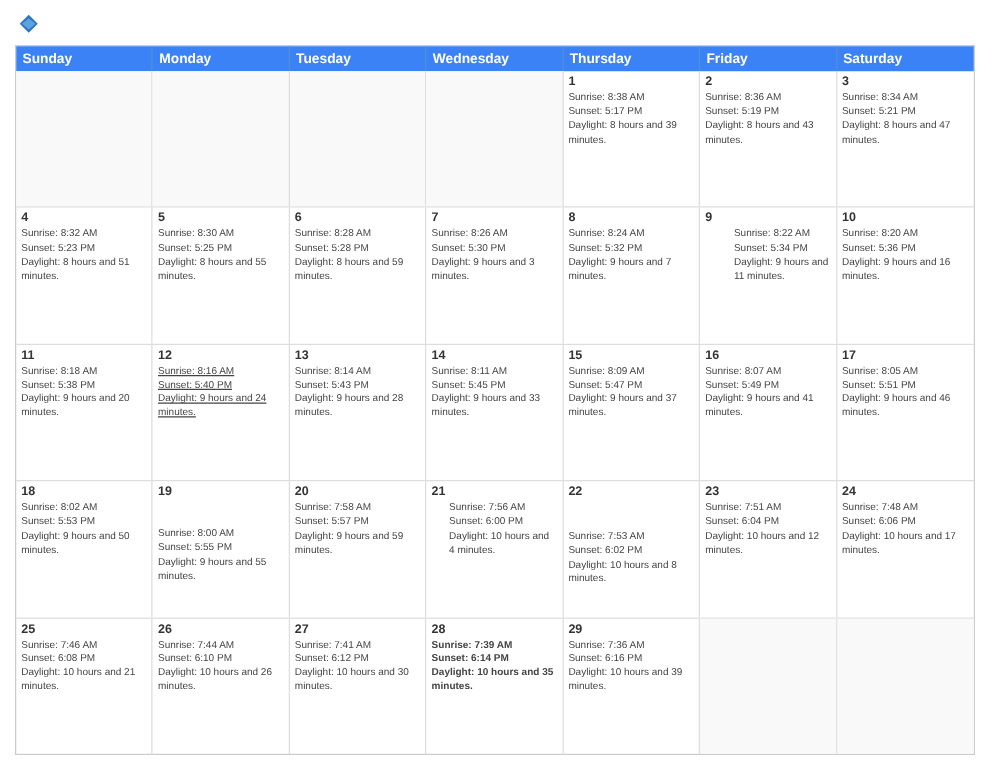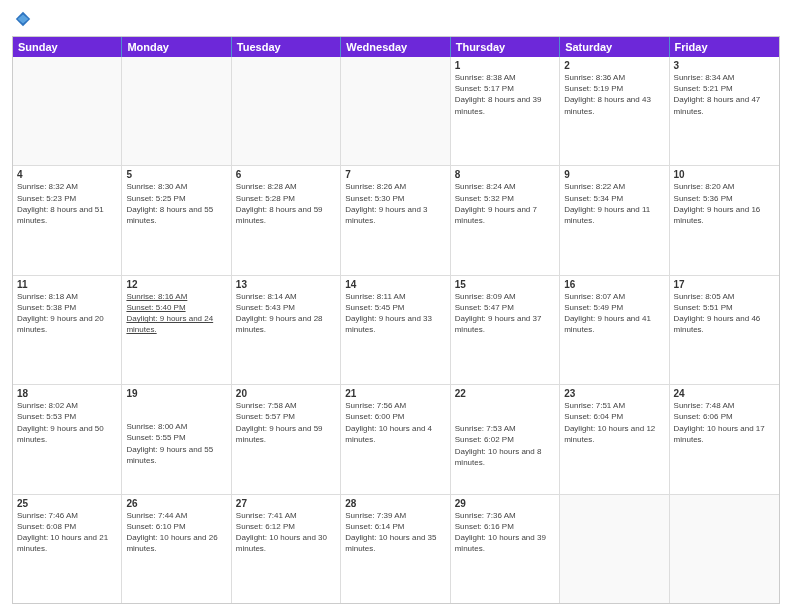--- a/index.html
+++ b/index.html
@@ -57,21 +57,21 @@
     }
     .calendar {
       flex: 1;
       display: flex;
       flex-direction: column;
       border: 1px solid #ccc;
     }
     .cal-header {
       display: grid;
       grid-template-columns: repeat(7, 1fr);
-      background: #6d28d9;
+      background: #3b82f6;
     }
     .cal-header-cell {
       color: #fff;
       font-size: 11px;
       font-weight: bold;
       padding: 4px 5px;
       border-right: 1px solid #5090d0;
     }
     .cal-header-cell:last-child { border-right: none; }
     .cal-body {
@@ -128,22 +128,22 @@
     </div>
   </div>
 
   <div class="calendar">
     <div class="cal-header">
     <div class="cal-header-cell">Sunday</div>
         <div class="cal-header-cell">Monday</div>
         <div class="cal-header-cell">Tuesday</div>
         <div class="cal-header-cell">Wednesday</div>
         <div class="cal-header-cell">Thursday</div>
+        <div class="cal-header-cell">Friday</div>
         <div class="cal-header-cell">Saturday</div>
-        <div class="cal-header-cell">Friday</div>
       </div>
     <div class="cal-body">
     <div class="cal-row">
           <div class="cal-cell empty"></div>
           <div class="cal-cell empty"></div>
           <div class="cal-cell empty"></div>
           <div class="cal-cell empty"></div>
           <div class="cal-cell">
             <span class="day-num">1</span>
             <div class="day-info" style="white-space: pre-line;">Sunrise: 8:38 AM
@@ -189,21 +189,21 @@
 Daylight: 9 hours and 3 minutes.</div>
           </div>
           <div class="cal-cell">
             <span class="day-num">8</span>
             <div class="day-info" style="white-space: pre-line;">Sunrise: 8:24 AM
 Sunset: 5:32 PM
 Daylight: 9 hours and 7 minutes.</div>
           </div>
           <div class="cal-cell">
             <span class="day-num">9</span>
-            <div class="day-info" style="white-space: pre-line;">Sunrise: 8:22 AM
+            <div class="day-info" style="white-space: pre-line; margin-left: 23px;">Sunrise: 8:22 AM
 Sunset: 5:34 PM
 Daylight: 9 hours and 11 minutes.</div>
           </div>
           <div class="cal-cell">
             <span class="day-num">10</span>
             <div class="day-info" style="white-space: pre-line;">Sunrise: 8:20 AM
 Sunset: 5:36 PM
 Daylight: 9 hours and 16 minutes.</div>
           </div>
         </div>
@@ -265,21 +265,21 @@
 Daylight: 9 hours and 55 minutes.</div>
           </div>
           <div class="cal-cell">
             <span class="day-num">20</span>
             <div class="day-info" style="white-space: pre-line;">Sunrise: 7:58 AM
 Sunset: 5:57 PM
 Daylight: 9 hours and 59 minutes.</div>
           </div>
           <div class="cal-cell">
             <span class="day-num">21</span>
-            <div class="day-info" style="white-space: pre-line;">Sunrise: 7:56 AM
+            <div class="day-info" style="white-space: pre-line; margin-left: 14px;">Sunrise: 7:56 AM
 Sunset: 6:00 PM
 Daylight: 10 hours and 4 minutes.</div>
           </div>
           <div class="cal-cell">
             <span class="day-num">22</span>
             <div class="day-info" style="white-space: pre-line; margin-top: 24px;">Sunrise: 7:53 AM
 Sunset: 6:02 PM
 Daylight: 10 hours and 8 minutes.</div>
           </div>
           <div class="cal-cell">
@@ -309,21 +309,21 @@
 Daylight: 10 hours and 26 minutes.</div>
           </div>
           <div class="cal-cell">
             <span class="day-num">27</span>
             <div class="day-info" style="white-space: pre-line;">Sunrise: 7:41 AM
 Sunset: 6:12 PM
 Daylight: 10 hours and 30 minutes.</div>
           </div>
           <div class="cal-cell">
             <span class="day-num">28</span>
-            <div class="day-info" style="white-space: pre-line;">Sunrise: 7:39 AM
+            <div class="day-info" style="white-space: pre-line; font-weight: bold;">Sunrise: 7:39 AM
 Sunset: 6:14 PM
 Daylight: 10 hours and 35 minutes.</div>
           </div>
           <div class="cal-cell">
             <span class="day-num">29</span>
             <div class="day-info" style="white-space: pre-line;">Sunrise: 7:36 AM
 Sunset: 6:16 PM
 Daylight: 10 hours and 39 minutes.</div>
           </div>
           <div class="cal-cell empty"></div>

